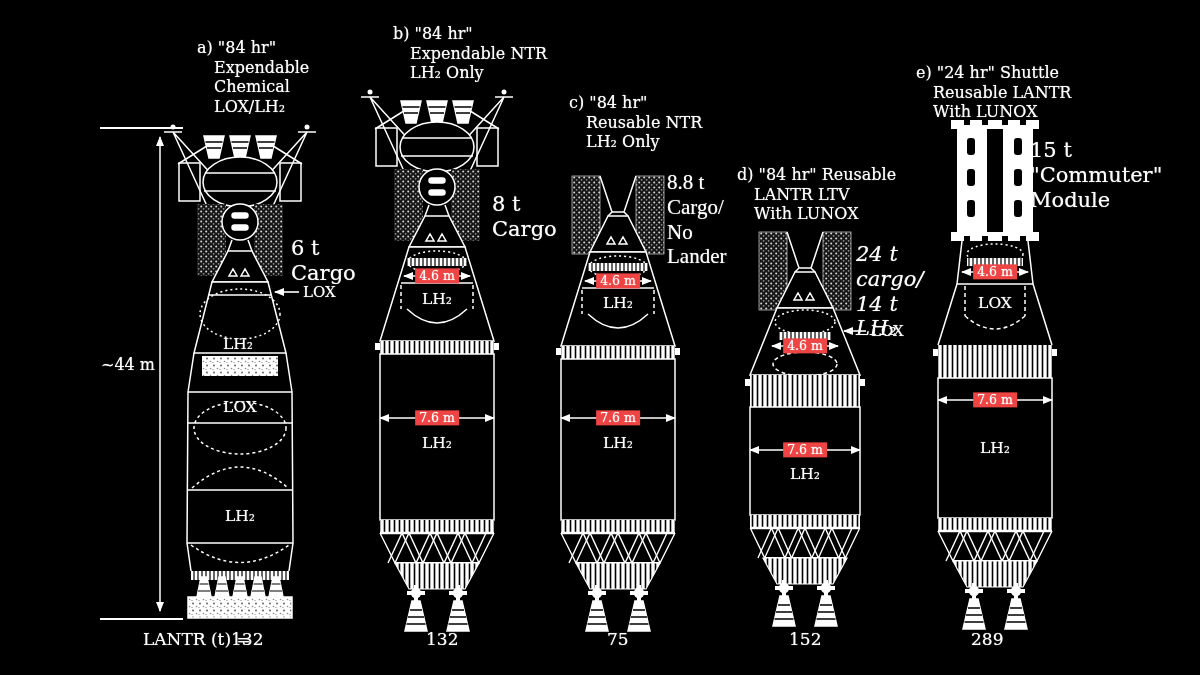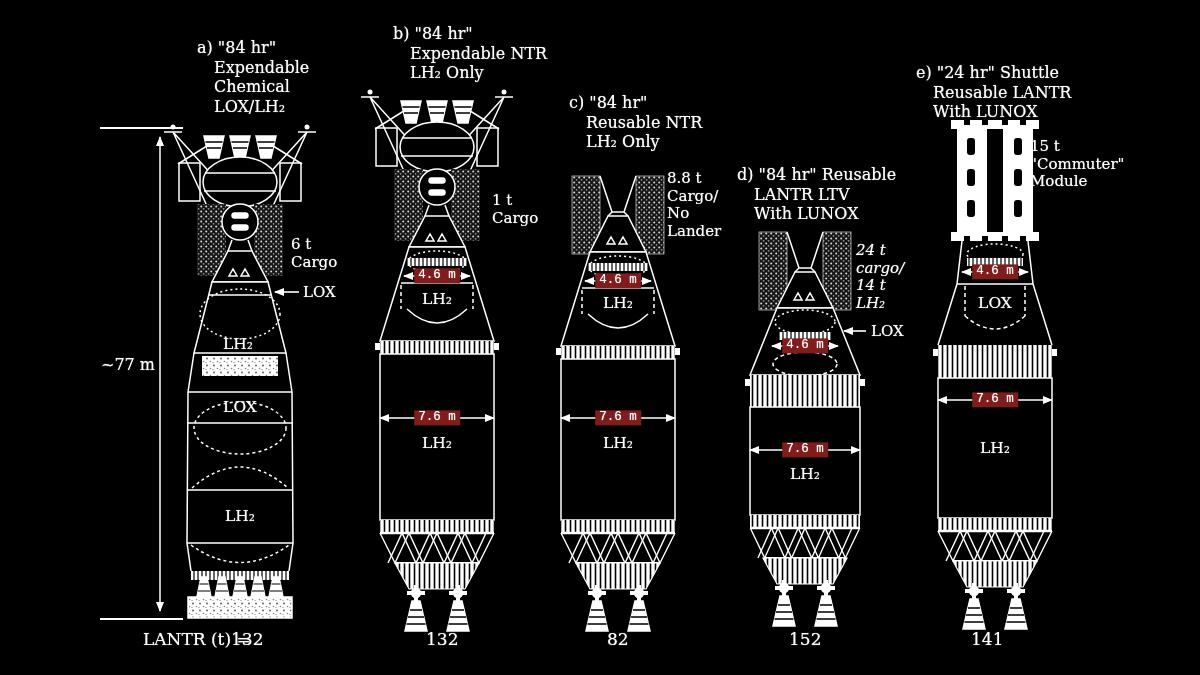--- a/index.html
+++ b/index.html
@@ -6,25 +6,25 @@
   .canvas{
     position:relative;width:1200px;height:675px;background:#000;overflow:hidden;
     font-family:"DejaVu Serif","Liberation Serif",serif;color:#fff;
   }
   .canvas svg{position:absolute;left:0;top:0;}
   .label{
     position:absolute;color:#fff;white-space:pre-line;line-height:1.22;
     text-shadow:0 0 1px rgba(255,255,255,.65);
   }
   .title{font-size:16px;padding-left:17px;text-indent:-17px;}
-  .cargo{font-size:15px;line-height:1.18;}
+  .cargo{font-size:21px;line-height:1.18;}
   .tanklabel{font-size:15.5px;transform:translate(-50%,-50%);white-space:nowrap;}
   .dim{
     font-size:12.5px;transform:translate(-50%,-50%);white-space:nowrap;
-    background:#7f1d1d;padding:0 4px;font-family:Liberation Mono, monospace;
+    background:#ef4444;padding:0 4px;
   }
   .h44{font-size:16px;transform:translate(0,-50%);}
   .loxptr{font-size:15px;transform:translate(0,-50%);white-space:nowrap;}
   .imleo{font-size:17px;white-space:nowrap;}
 </style>
 </head>
 <body>
 
 <div class="canvas">
 
@@ -250,44 +250,44 @@
     <line x1="750" y1="450" x2="860" y2="450" marker-start="url(#mArr)" marker-end="url(#mArr)"></line>
     <line x1="962" y1="272" x2="1028" y2="272" marker-start="url(#mArr)" marker-end="url(#mArr)"></line>
     <line x1="938" y1="400" x2="1052" y2="400" marker-start="url(#mArr)" marker-end="url(#mArr)"></line>
   </g>
   <g stroke="#fff" stroke-width="1.6" fill="none">
     <line x1="299" y1="292" x2="275" y2="292" marker-end="url(#mArr)"></line>
     <line x1="866" y1="331" x2="844" y2="331" marker-end="url(#mArr)"></line>
   </g>
 </svg>
 
-<div class="label h44" style="left:101px;top:365px;">~77 m</div>
+<div class="label h44" style="left:101px;top:365px;">~44 m</div>
 
 <div class="label title" style="left:197px;top:38px;">a) "84 hr"
 Expendable
 Chemical
 LOX/LH₂</div>
 <div class="label title" style="left:393px;top:24px;">b) "84 hr"
 Expendable NTR
 LH₂ Only</div>
 <div class="label title" style="left:569px;top:93px;">c) "84 hr"
 Reusable NTR
 LH₂ Only</div>
 <div class="label title" style="left:737px;top:165px;">d) "84 hr" Reusable
 LANTR LTV
 With LUNOX</div>
 <div class="label title" style="left:916px;top:63px;">e) "24 hr" Shuttle
 Reusable LANTR
 With LUNOX</div>
 
 <div class="label cargo" style="left:291px;top:236px;">6 t
 Cargo</div>
-<div class="label cargo" style="left:492px;top:192px;">1 t
+<div class="label cargo" style="left:492px;top:192px;">8 t
 Cargo</div>
-<div class="label cargo" style="left:667px;top:170px;">8.8 t
+<div class="label cargo" style="left:667px;top:170px;font-family:Liberation Serif, serif;">8.8 t
 Cargo/
 No
 Lander</div>
 <div class="label cargo" style="left:856px;top:242px;font-style:italic;">24 t
 cargo/
 14 t
 LH₂</div>
 <div class="label cargo" style="left:1030px;top:138px;">15 t
 "Commuter"
 Module</div>
@@ -314,17 +314,17 @@
 <div class="label tanklabel" style="left:805px;top:474px;">LH₂</div>
 
 <div class="label dim" style="left:995px;top:272px;">4.6 m</div>
 <div class="label tanklabel" style="left:995px;top:303px;">LOX</div>
 <div class="label dim" style="left:995px;top:400px;">7.6 m</div>
 <div class="label tanklabel" style="left:995px;top:448px;">LH₂</div>
 
 <div class="label imleo" style="left:143px;top:629px;">LANTR (t) =</div>
 <div class="label imleo" style="left:231px;top:629px;">132</div>
 <div class="label imleo" style="left:426px;top:629px;">132</div>
-<div class="label imleo" style="left:607px;top:629px;">82</div>
+<div class="label imleo" style="left:607px;top:629px;">75</div>
 <div class="label imleo" style="left:789px;top:629px;">152</div>
-<div class="label imleo" style="left:971px;top:629px;">141</div>
+<div class="label imleo" style="left:971px;top:629px;">289</div>
 
 </div>
 
 </body></html>

